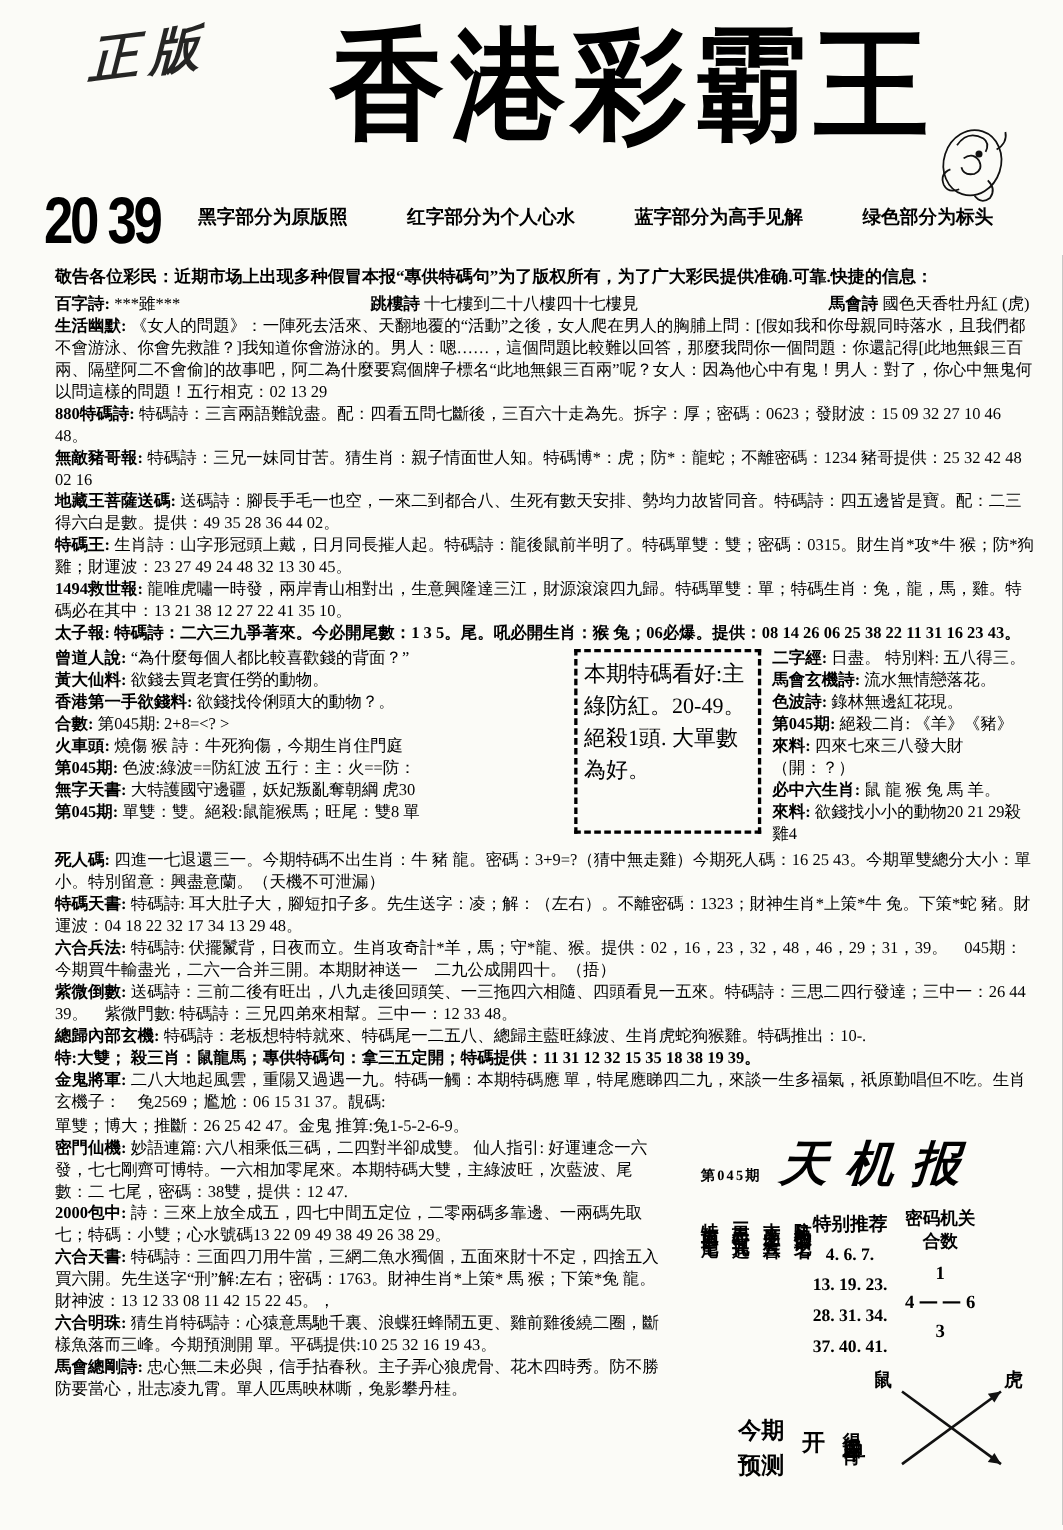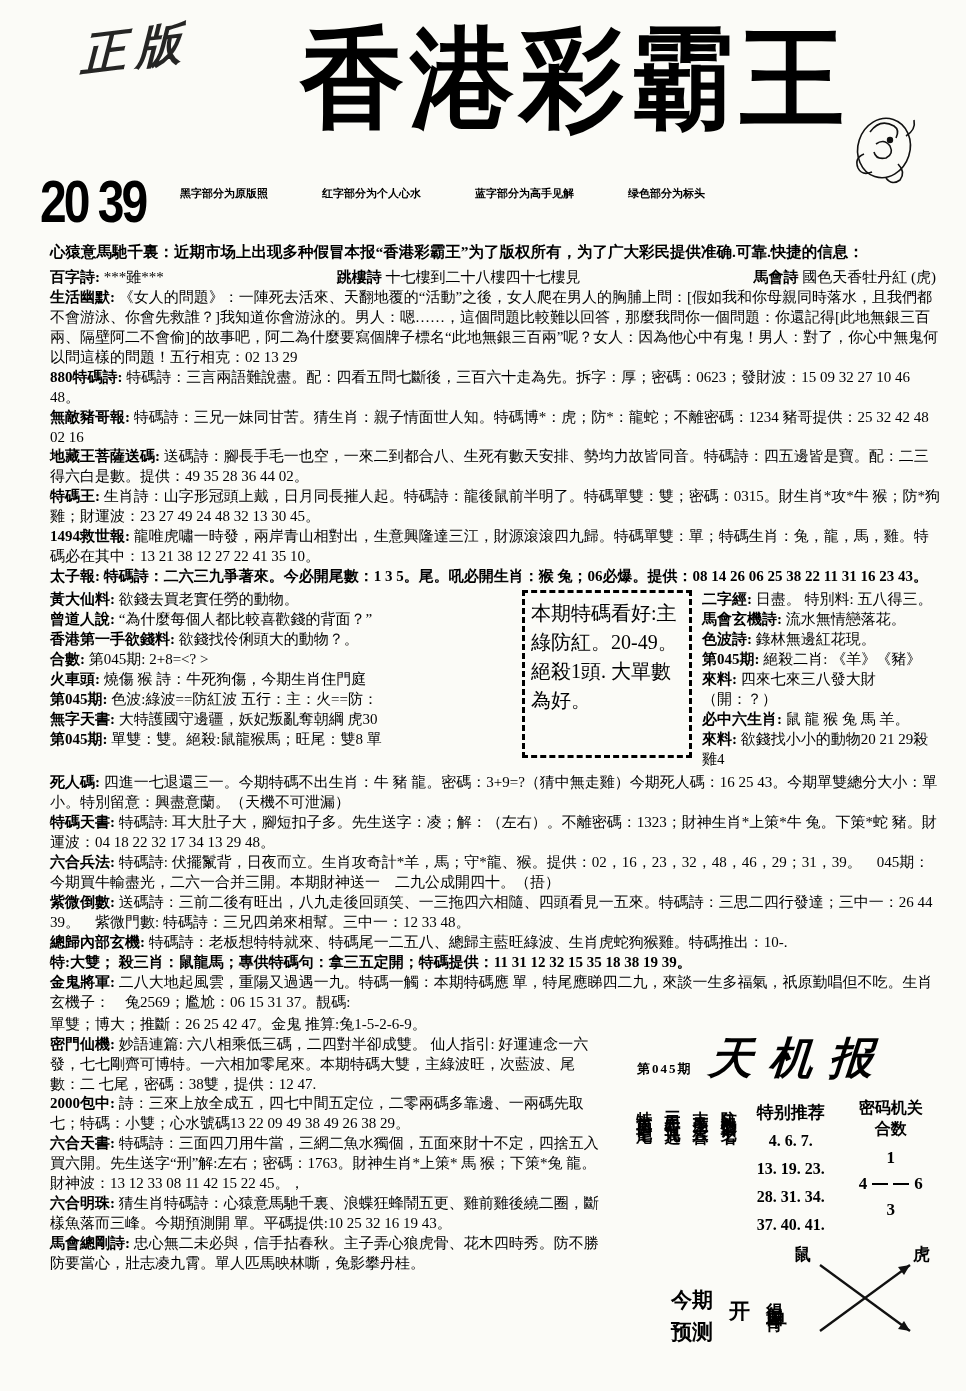--- a/index.html
+++ b/index.html
@@ -12,21 +12,21 @@
             transform:rotate(-7deg) skewX(-8deg);letter-spacing:10px;opacity:.85;
             font-family:"DejaVu Serif",serif;}
   .main-title{position:absolute;left:215px;top:-6px;width:620px;text-align:center;
               font-size:104px;font-weight:bold;letter-spacing:6px;line-height:1.45;
               transform:scaleY(1.05);white-space:nowrap;}
   .turtle{position:absolute;right:14px;top:92px;}
   
   .legend-row{position:relative;margin-top:2px;height:58px;}
   .corner-nums{position:absolute;left:-10px;top:-6px;font-family:"Liberation Sans",sans-serif;
                font-size:48px;font-weight:bold;letter-spacing:-3px;transform:scaleY(1.25);}
-  .legend{display:flex;gap:54px;margin-left:130px;padding-top:6px;font-size:11px;font-weight:bold;}
+  .legend{display:flex;gap:54px;margin-left:130px;padding-top:6px;font-size:17px;font-weight:bold;}
   .notice{font-size:15.5px;font-weight:bold;line-height:1.55;margin-top:2px;}
   .notice .u{text-decoration:underline;}
   
   .sec{margin-top:4px;}
   .line{margin:0;font-size:15px;line-height:1.33;text-align:left;}
   .line b{font-weight:bold;}
   .strong{font-weight:bold;}
   .poemrow{display:flex;justify-content:space-between;padding-right:4px;align-items:center;}
   
   .cols{display:flex;gap:10px;margin-top:3px;}
@@ -35,21 +35,21 @@
           line-height:1.45;height:150px;}
   .cols-right{flex:1;}
   
   .bottom{display:flex;gap:8px;margin-top:2px;}
   .bottom-left{width:588px;}
   .tianji{flex:1;padding-left:2px;}
   .tj-titlerow{display:flex;align-items:baseline;gap:16px;margin-top:14px;margin-left:24px;}
   .tj-issue{font-size:13px;font-weight:bold;letter-spacing:2px;}
   .tj-name{font-size:44px;font-weight:bold;font-style:italic;letter-spacing:16px;
            font-family:"DejaVu Serif",serif;transform:skewX(-4deg);white-space:nowrap;}
-  .tj-mid{display:flex;gap:18px;margin-top:10px;}
+  .tj-mid{display:flex;margin-top:10px;}
   .tj-poem{display:flex;gap:9px;margin-left:22px;}
   .tj-poem span{writing-mode:vertical-rl;text-orientation:upright;font-size:16px;font-weight:bold;
                 letter-spacing:3px;line-height:1.2;}
   .tj-rec{font-size:16px;font-weight:bold;text-align:center;line-height:1.75;}
   .tj-rec .rec-title{font-size:17px;}
   .tj-secret{font-size:16px;font-weight:bold;text-align:center;}
   .cross{position:relative;display:flex;flex-direction:column;align-items:center;width:96px;margin-top:8px;}
   .c-vline{position:absolute;left:50%;top:20px;bottom:20px;border-left:2px dashed #000;}
   .c-mid{display:flex;align-items:center;gap:5px;justify-content:center;margin:6px 0;}
   .c-hline{width:16px;border-top:2px solid #000;}
@@ -89,42 +89,42 @@
     <div class="corner-nums">20 39</div>
     <div class="legend">
       <span>黑字部分为原版照</span>
       <span>红字部分为个人心水</span>
       <span>蓝字部分为高手见解</span>
       <span>绿色部分为标头</span>
     </div>
   </div>
 
   <div class="notice">
-    <div>心猿意馬馳千裏：近期市场上出现多种假冒本报“香港彩霸王”为了版权所有，为了广大彩民提供准确.可靠.快捷的信息：</div>
+    <div>敬告各位彩民：近期市场上出现多种假冒本报“專供特碼句”为了版权所有，为了广大彩民提供准确.可靠.快捷的信息：</div>
   </div>
 
   <div class="sec">
     <p class="line poemrow">
       <span><b>百字詩:</b> <span>***雖***</span></span>
       <span><b>跳樓詩</b> <span>十七樓到二十八樓四十七樓見</span></span>
       <span><b>馬會詩</b> <span>國色天香牡丹紅 (虎)</span></span>
     </p>
     <p class="line"><b>生活幽默:</b> <span>《女人的問題》：一陣死去活來、天翻地覆的“活動”之後，女人爬在男人的胸脯上問：[假如我和你母親同時落水，且我們都不會游泳、你會先救誰？]我知道你會游泳的。男人：嗯……，這個問題比較難以回答，那麼我問你一個問題：你還記得[此地無銀三百兩、隔壁阿二不會偷]的故事吧，阿二為什麼要寫個牌子標名“此地無銀三百兩”呢？女人：因為他心中有鬼！男人：對了，你心中無鬼何以問這樣的問題！五行相克：02 13 29</span></p>
     <p class="line"><b>880特碼詩:</b> <span>特碼詩：三言兩語難說盡。配：四看五問七斷後，三百六十走為先。拆字：厚；密碼：0623；發財波：15 09 32 27 10 46 48。</span></p>
     <p class="line"><b>無敵豬哥報:</b> <span>特碼詩：三兄一妹同甘苦。猜生肖：親子情面世人知。特碼博*：虎；防*：龍蛇；不離密碼：1234 豬哥提供：25 32 42 48 02 16</span></p>
     <p class="line"><b>地藏王菩薩送碼:</b> <span>送碼詩：腳長手毛一也空，一來二到都合八、生死有數天安排、勢均力故皆同音。特碼詩：四五邊皆是寶。配：二三得六白是數。提供：49 35 28 36 44 02。</span></p>
     <p class="line"><b>特碼王:</b> <span>生肖詩：山字形冠頭上戴，日月同長摧人起。特碼詩：龍後鼠前半明了。特碼單雙：雙；密碼：0315。財生肖*攻*牛 猴；防*狗 雞；財運波：23 27 49 24 48 32 13 30 45。</span></p>
     <p class="line"><b>1494救世報:</b> <span>龍唯虎嘯一時發，兩岸青山相對出，生意興隆達三江，財源滾滾四九歸。特碼單雙：單；特碼生肖：兔，龍，馬，雞。特碼必在其中：13 21 38 12 27 22 41 35 10。</span></p>
     <p class="line strong"><b>太子報:</b> <span>特碼詩：二六三九爭著來。今必開尾數：1 3 5。尾。吼必開生肖：猴 兔；06必爆。提供：08 14 26 06 25 38 22 11 31 16 23 43。</span></p>
   </div>
 
   <div class="cols">
     <div class="cols-left">
+      <p class="line"><b>曾道人說:</b> <span>“為什麼每個人都比較喜歡錢的背面？”</span></p>
       <p class="line"><b>黃大仙料:</b> <span>欲錢去買老實任勞的動物。</span></p>
-      <p class="line"><b>曾道人說:</b> <span>“為什麼每個人都比較喜歡錢的背面？”</span></p>
       <p class="line"><b>香港第一手欲錢料:</b> <span>欲錢找伶俐頭大的動物？。</span></p>
       <p class="line"><b>合數:</b> <span>第045期: 2+8=&lt;? &gt;</span></p>
       <p class="line"><b>火車頭:</b> <span>燒傷 猴 詩：牛死狗傷，今期生肖住門庭</span></p>
       <p class="line"><b>第045期:</b> <span>色波:綠波==防紅波 五行：主：火==防：</span></p>
       <p class="line"><b>無字天書:</b> <span>大特護國守邊疆，妖妃叛亂奪朝綱 虎30</span></p>
       <p class="line"><b>第045期:</b> <span>單雙：雙。絕殺:鼠龍猴馬；旺尾：雙8 單</span></p>
     </div>
     <div class="tipbox">本期特碼看好:主綠防紅。20-49。絕殺1頭. 大單數為好。</div>
     <div class="cols-right">
       <p class="line"><b>二字經:</b> <span>日盡。 特別料: 五八得三。</span></p>

